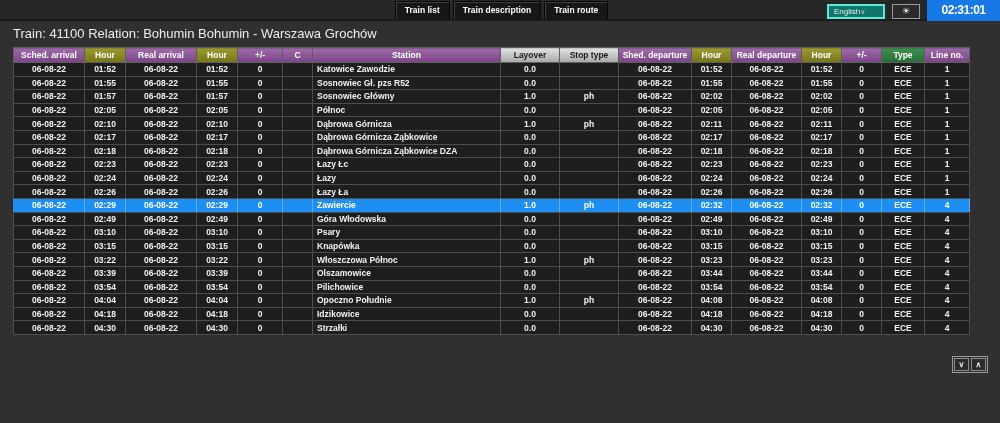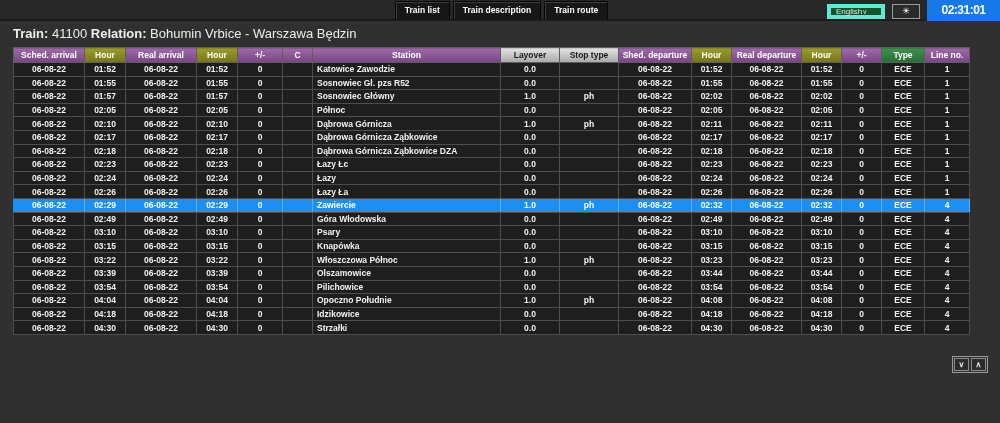--- a/index.html
+++ b/index.html
@@ -17,42 +17,42 @@
   }
   .tab {
     background:#171717; color:#fff; font-size:8.5px; font-weight:bold;
     height:18px; line-height:17px; padding:0 9px; margin-left:3px;
     border:1px solid #060606; border-bottom:none;
     box-shadow:inset 1px 1px 0 #3d3d3d;
     cursor:pointer; white-space:nowrap;
   }
   .lang-select {
     position:absolute; right:115px; top:4px; width:58px; height:15px;
-    background:#14532d; border:4px solid #5eead4; color:#e8e8e8;
+    background:#0f766e; border:2px solid #5eead4; color:#e8e8e8;
     font-size:8px; display:flex; align-items:center; justify-content:flex-start;
     padding:0 5px; cursor:pointer;
   }
   .lang-select .chev { font-size:7px; color:#cfcfcf; }
   .sun-btn {
     position:absolute; right:80px; top:4px; width:28px; height:15px;
     background:#2b2b2b; border:1px solid #9a9a9a; color:#fff;
     font-size:9px; line-height:13px; text-align:center; cursor:pointer;
   }
   .clock {
     position:absolute; right:0; top:0; width:73px; height:21px;
     background:var(--clock-blue); color:#fff;
     font-weight:bold; font-size:12px; line-height:21px; text-align:center;
     letter-spacing:-0.5px;
   }
   
   .title {
     position:absolute; top:23px; left:13px; height:22px; line-height:22px;
     color:#ededed; font-size:13px; white-space:nowrap;
   }
-  .title b { font-weight:bold; }
+  .title b { font-weight:normal; }
   
   table.timetable {
     position:absolute; left:13px; top:47px;
     border-collapse:collapse; table-layout:fixed;
     border:1px solid #8c8c8c;
     padding-left:8px;
   }
   .timetable th {
     height:15px; font-size:8.5px; font-weight:bold; color:#fff;
     border:1px solid #5e5e5e; padding:0 2px; white-space:nowrap; overflow:hidden;
@@ -101,21 +101,21 @@
 <div class="sun-btn">
   <span>☀</span>
 </div>
 
 <div class="clock">02:31:01</div>
 
 <div class="title">
   <b>Train:</b>
   <span>41100</span>
   <b>Relation:</b>
-  <span>Bohumin Vrbice - Warszawa Będzin</span>
+  <span>Bohumin Bohumin - Warszawa Grochów</span>
 </div>
 
 <table class="timetable">
   <colgroup>
       <col style="width: 71px;">
       <col style="width: 41px;">
       <col style="width: 71px;">
       <col style="width: 41px;">
       <col style="width: 45px;">
       <col style="width: 30px;">

